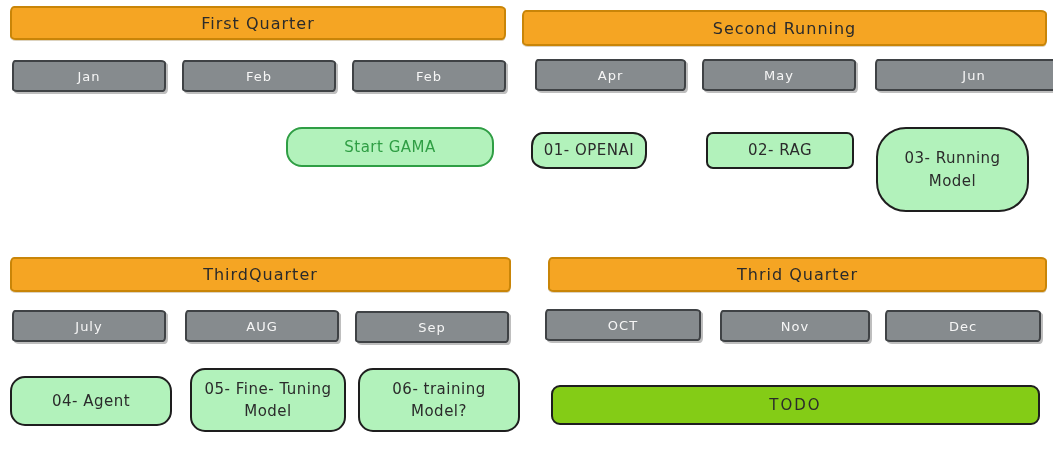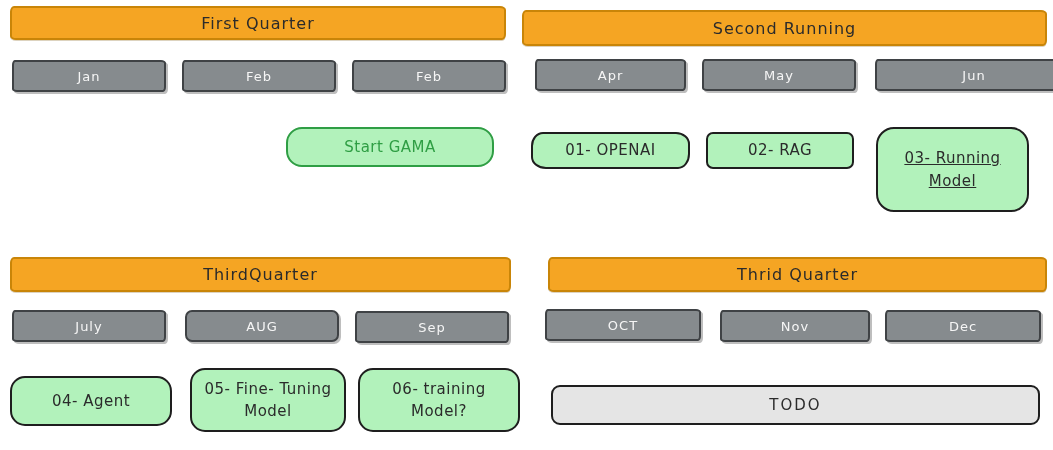--- a/index.html
+++ b/index.html
@@ -38,21 +38,21 @@
     letter-spacing:1px;
     box-shadow:2px 2px 0 rgba(70,70,70,.35);
   }
   .m-jan{left:12px;top:60px;width:150px;}
   .m-feb{left:182px;top:60px;width:150px;}
   .m-mar{left:352px;top:60px;width:150px;}
   .m-apr{left:535px;top:59px;width:147px;}
   .m-may{left:702px;top:59px;width:150px;text-align:right;}
   .m-jun{left:875px;top:59px;width:166px;padding-left:14px;}
   .m-jul{left:12px;top:310px;width:150px;}
-  .m-aug{left:185px;top:310px;width:150px;border-radius:7px;}
+  .m-aug{left:185px;top:310px;width:150px;}
   .m-sep{left:355px;top:311px;width:150px;}
   .m-oct{left:545px;top:309px;width:152px;}
   .m-nov{left:720px;top:310px;width:146px;}
   .m-dec{left:885px;top:310px;width:152px;text-align:right;}
   
   .task{
     position:absolute;
     background:#B2F2BB;
     border:2.5px solid #1e1e1e;
     border-radius:12px 14px 12px 15px / 14px 12px 15px 12px;
@@ -60,28 +60,28 @@
     font-size:15px;
     display:flex;align-items:center;justify-content:center;
     text-align:center;
     letter-spacing:.5px;
     line-height:1.5;
     padding:2px 8px;
     box-sizing:border-box;
   }
   .t-start{left:286px;top:127px;width:208px;height:40px;
     border-color:#2F9E44;color:#2F9E44;border-radius:16px;}
-  .t-01{left:531px;top:132px;width:159px;height:37px;}
+  .t-01{left:531px;top:132px;width:116px;height:37px;}
   .t-02{left:706px;top:132px;width:148px;height:37px;border-radius:7px;}
-  .t-03{left:876px;top:127px;width:153px;height:85px;border-radius:18px;text-decoration:underline;}
+  .t-03{left:876px;top:127px;width:153px;height:85px;border-radius:30px;}
   .t-04{left:10px;top:376px;width:162px;height:50px;border-radius:15px;}
   .t-05{left:190px;top:368px;width:156px;height:64px;border-radius:15px;}
   .t-06{left:358px;top:368px;width:162px;height:64px;border-radius:15px;}
   .t-todo{left:551px;top:385px;width:489px;height:40px;
-    background:#e5e5e5;border-width:2px;border-radius:9px;letter-spacing:2px;}
+    background:#84cc16;border-width:2px;border-radius:9px;letter-spacing:2px;}
 </style>
 </head>
 <body>
 
 <div class="canvas">
 
   <div class="qhdr q1">First Quarter</div>
   <div class="qhdr q2">Second Running</div>
   <div class="qhdr q3">ThirdQuarter</div>
   <div class="qhdr q4">Thrid Quarter</div>

